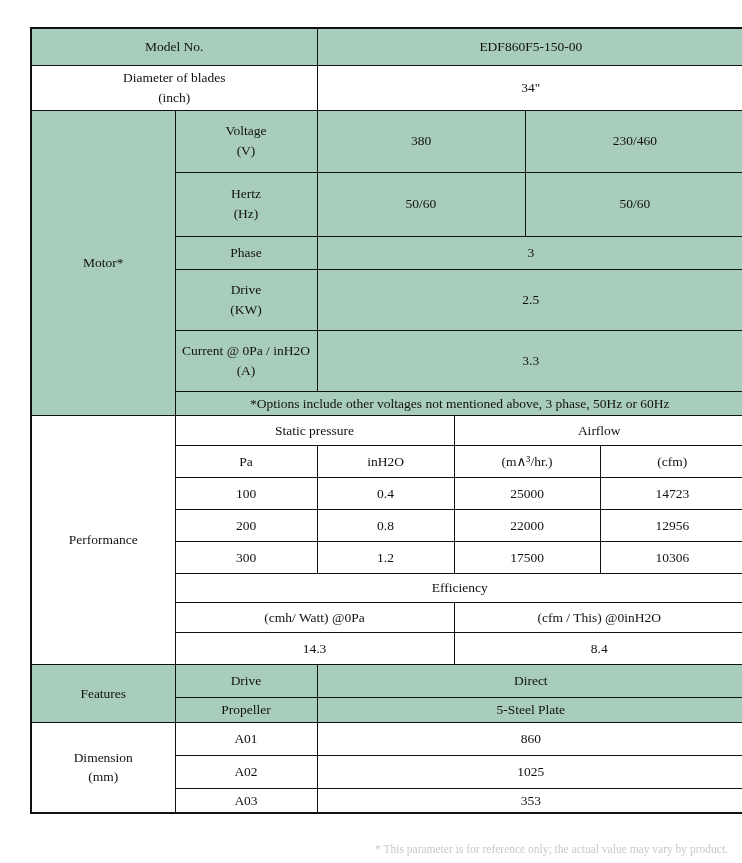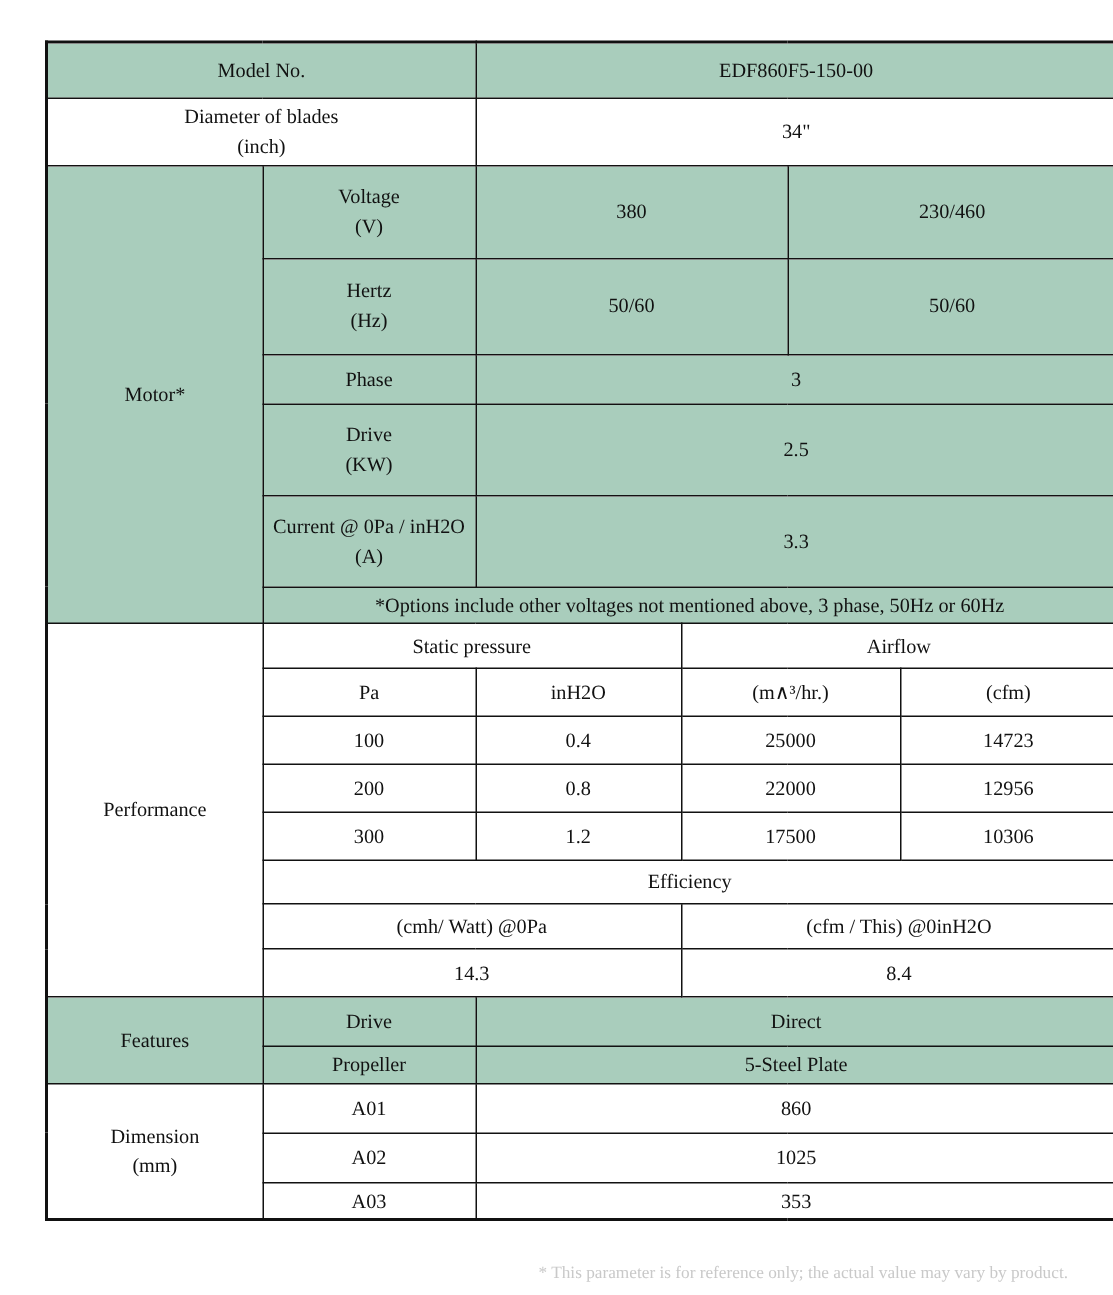--- a/index.html
+++ b/index.html
@@ -28,21 +28,21 @@
     font-size: 13.5px;
     line-height: 1.45;
     white-space: pre-line;
     padding: 2px 4px;
     overflow: hidden;
   }
   td.g { background: #a9cdbc; }
   .footnote {
     position: absolute;
     top: 843px;
-    right: 30px;
+    right: 14px;
     font-size: 11.5px;
     color: #c9c9c9;
     text-align: right;
   }
 </style>
 </head>
 <body>
 
 <div class="page">
 

